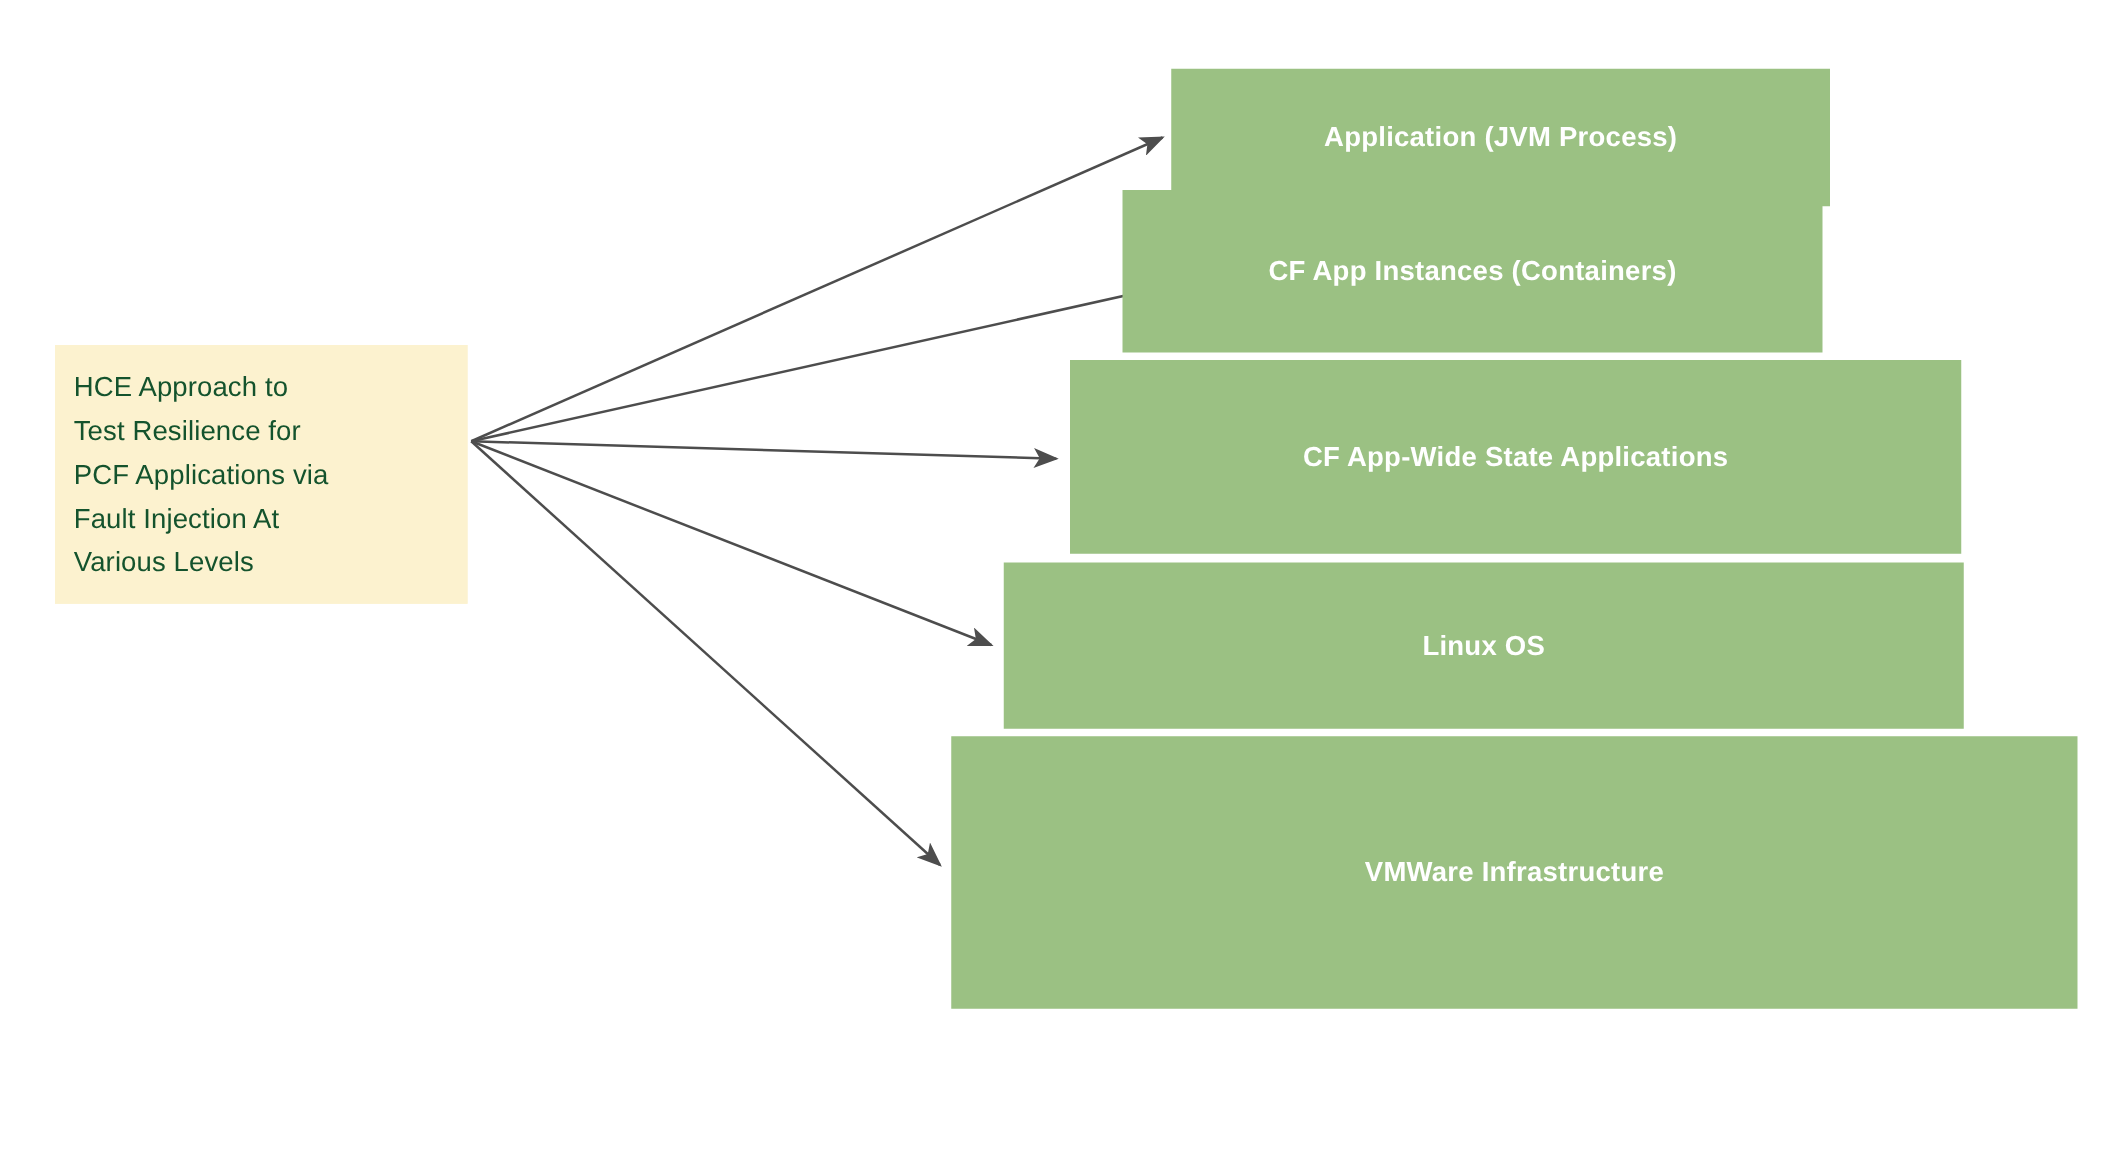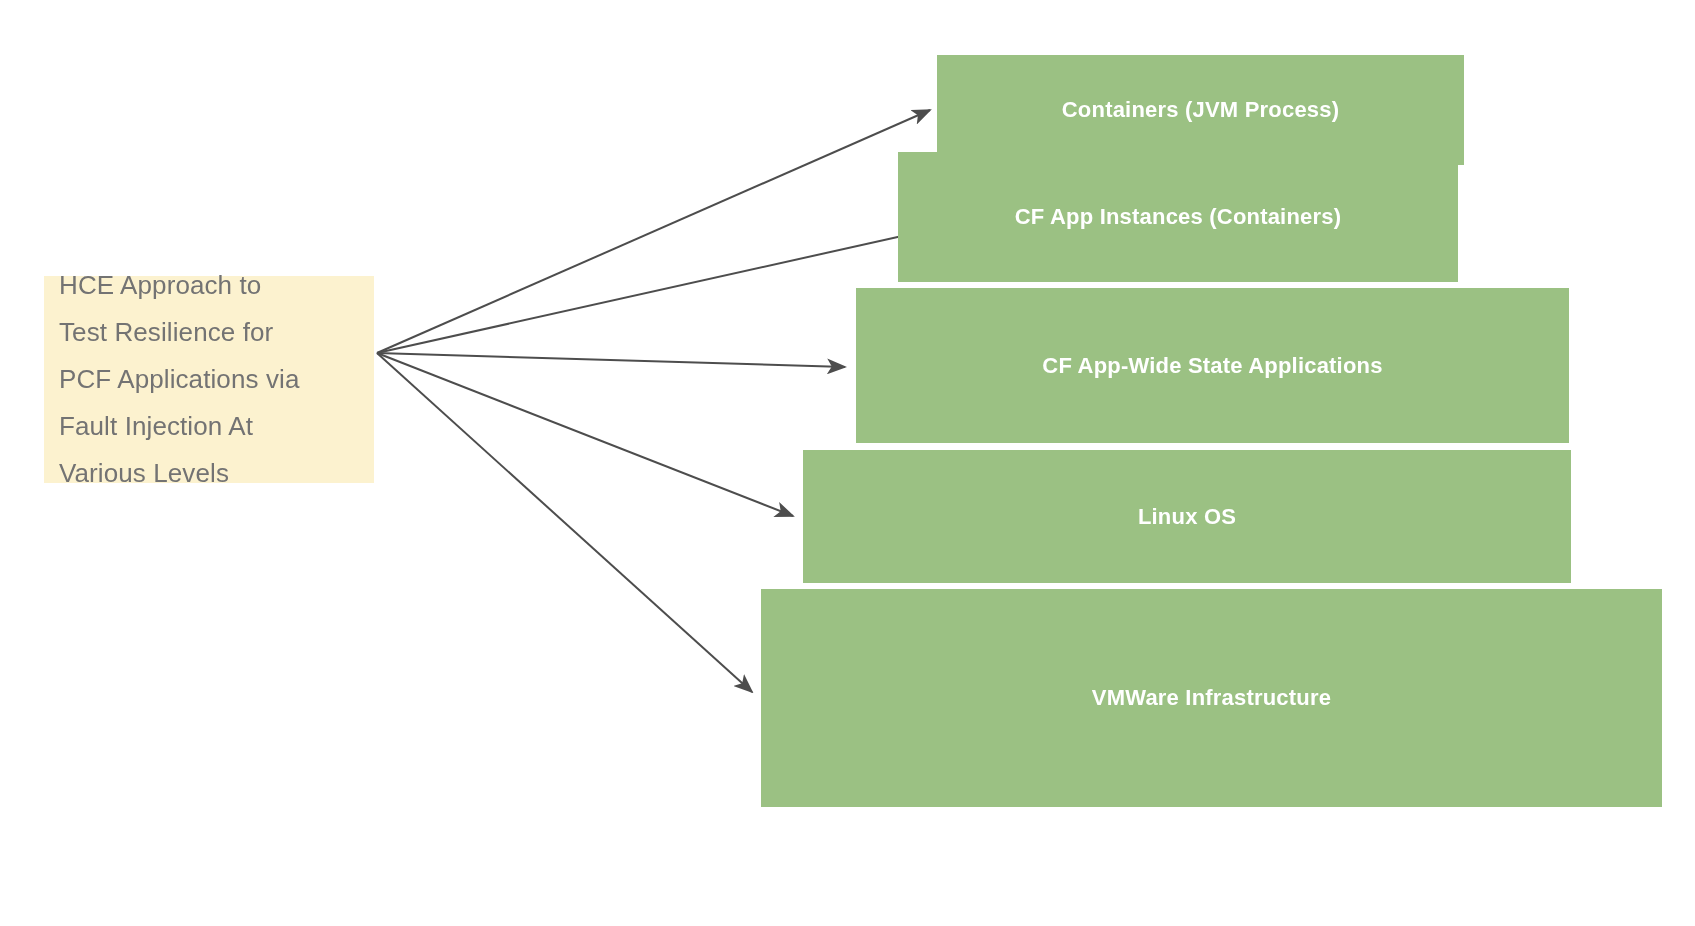--- a/index.html
+++ b/index.html
@@ -32,23 +32,23 @@
     position: absolute;
     box-sizing: border-box;
     background: #fcf2cf;
     border: 1px solid #fcf2cf;
     display: flex;
     align-items: center;
     justify-content: flex-start;
     padding: 0 14px;
   }
   .note-text {
-    color: #737373;
-    font-size: 26px;
-    line-height: 47px;
+    color: #14532d;
+    font-size: 22px;
+    line-height: 35px;
     font-weight: 400;
     white-space: pre-line;
     letter-spacing: 0.1px;
   }
   .layer-box {
     position: absolute;
     box-sizing: border-box;
     background: #9bc183;
     display: flex;
     align-items: center;
@@ -86,21 +86,21 @@
 
   <div class="note-box" style="left:44px; top:276px; width:330px; height:207px;">
     <div class="note-text">HCE Approach to
 Test Resilience for
 PCF Applications via
 Fault Injection At
 Various Levels</div>
   </div>
 
   <div class="layer-box" style="left:937px; top:55px; width:527px; height:110px;">
-    <span class="layer-label">Containers (JVM Process)</span>
+    <span class="layer-label">Application (JVM Process)</span>
   </div>
 
   <div class="layer-box" style="left:898px; top:152px; width:560px; height:130px;">
     <span class="layer-label">CF App Instances (Containers)</span>
   </div>
 
   <div class="layer-box" style="left:856px; top:288px; width:713px; height:155px;">
     <span class="layer-label">CF App-Wide State Applications</span>
   </div>
 

